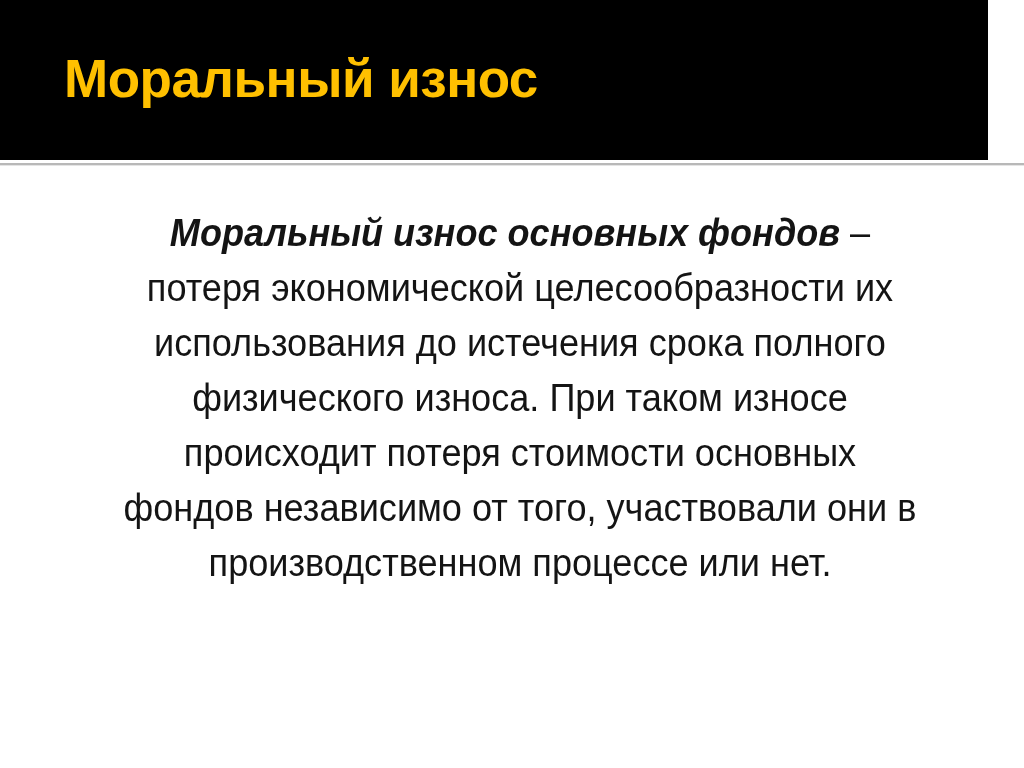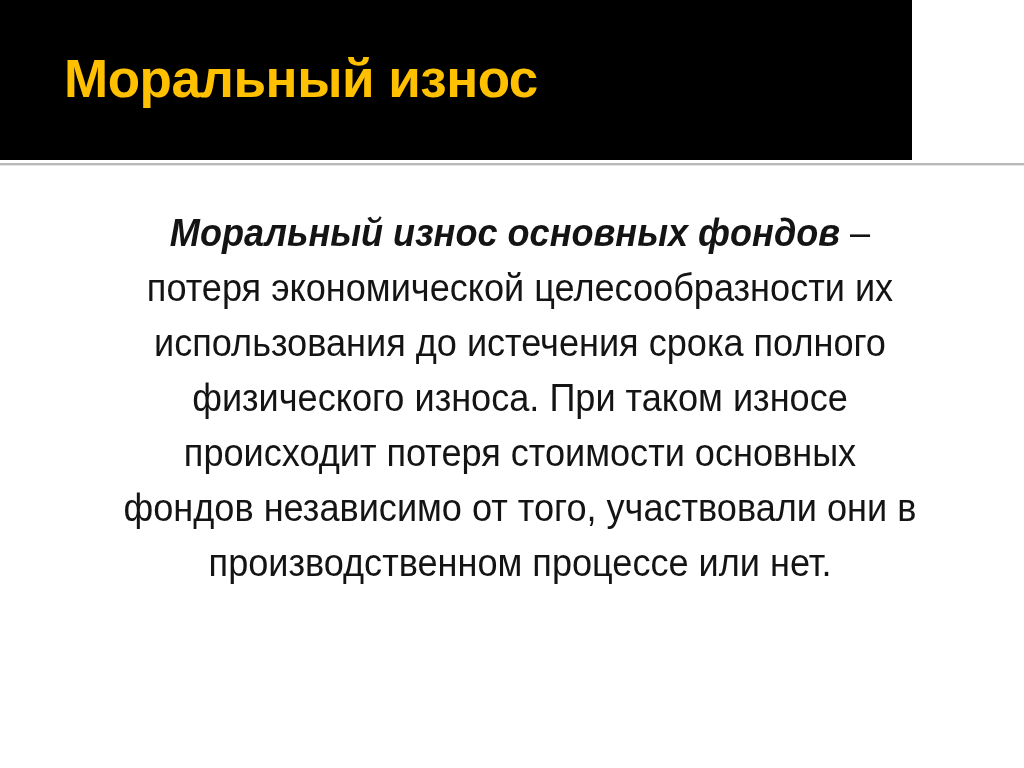--- a/index.html
+++ b/index.html
@@ -19,21 +19,21 @@
     width: 1024px;
     height: 768px;
     background: #ffffff;
   }
 
   
   .header-band {
     position: absolute;
     left: 0;
     top: 0;
-    width: 912px;
+    width: 988px;
     height: 160px;
     background: #000000;
   }
 
   .slide-title {
     position: absolute;
     left: 64px;
     top: 48px;
     margin: 0;
     padding: 0;

